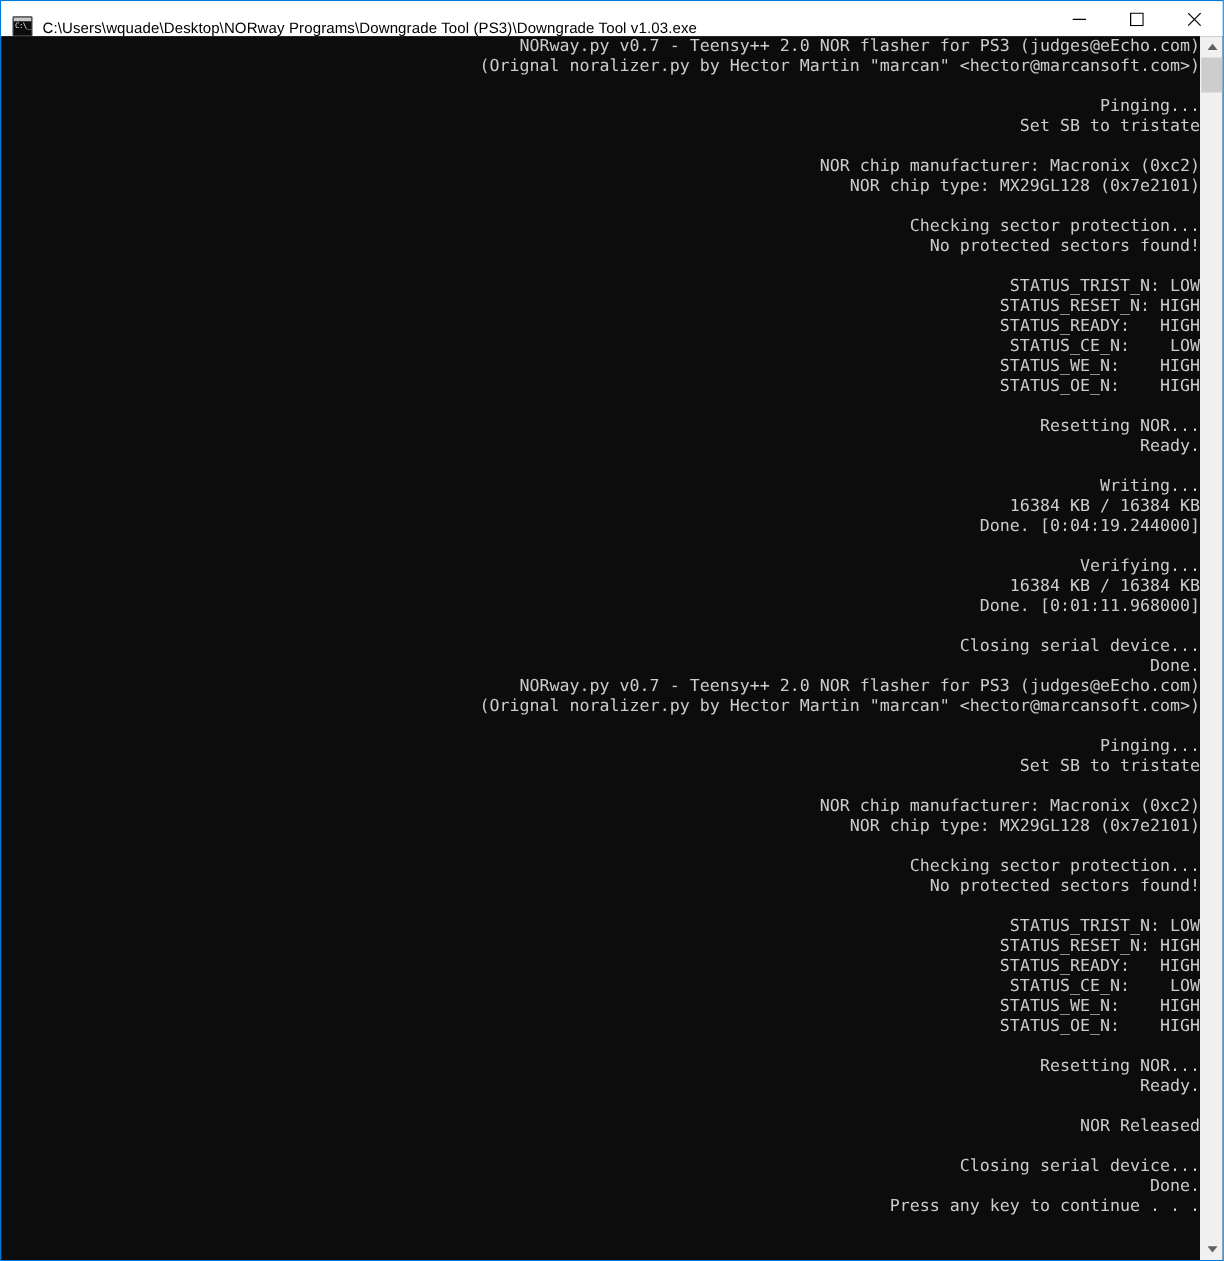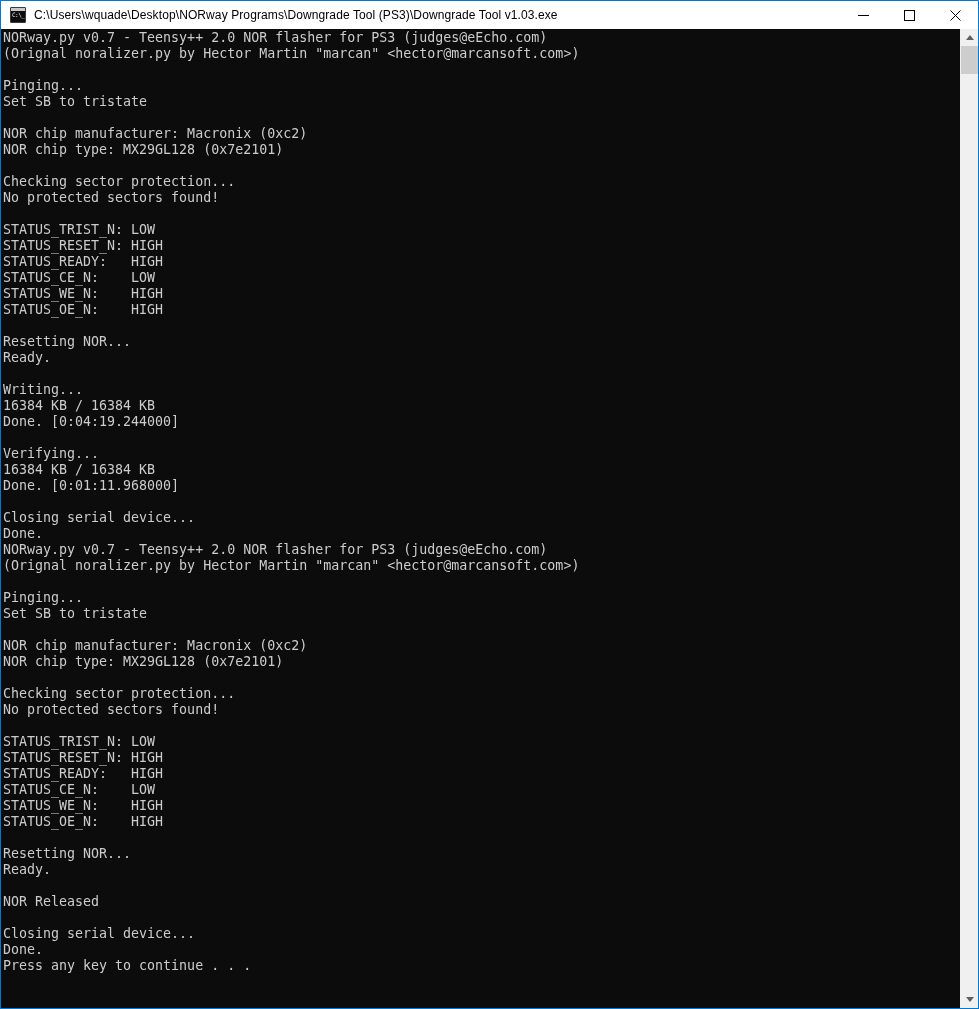--- a/index.html
+++ b/index.html
@@ -28,21 +28,21 @@
     display: flex;
     flex-direction: column;
   }
 
   
   .titlebar {
     height: 28px;
     min-height: 28px;
     background: #ffffff;
     display: flex;
-    align-items: center;
+    align-items: flex-end;
     position: relative;
     user-select: none;
   }
   .title-icon {
     width: 16px;
     height: 16px;
     margin-left: 9px;
     margin-right: 8px;
     flex: 0 0 auto;
     background: #0c0c0c;
@@ -112,20 +112,21 @@
     margin: 0;
     padding: 1px 0 0 2px;
     background: #0c0c0c;
     color: #cccccc;
     font-family: "DejaVu Sans Mono", "Liberation Mono", monospace;
     font-size: 13.3px;
     line-height: 16px;
     white-space: pre;
     overflow: hidden;
     letter-spacing: 0px;
+    text-align: right;
   }
 
   
   .scrollbar {
     width: 17px;
     min-width: 17px;
     background: #f0f0f0;
     border-left: 1px solid #f0f0f0;
     display: flex;
     flex-direction: column;

